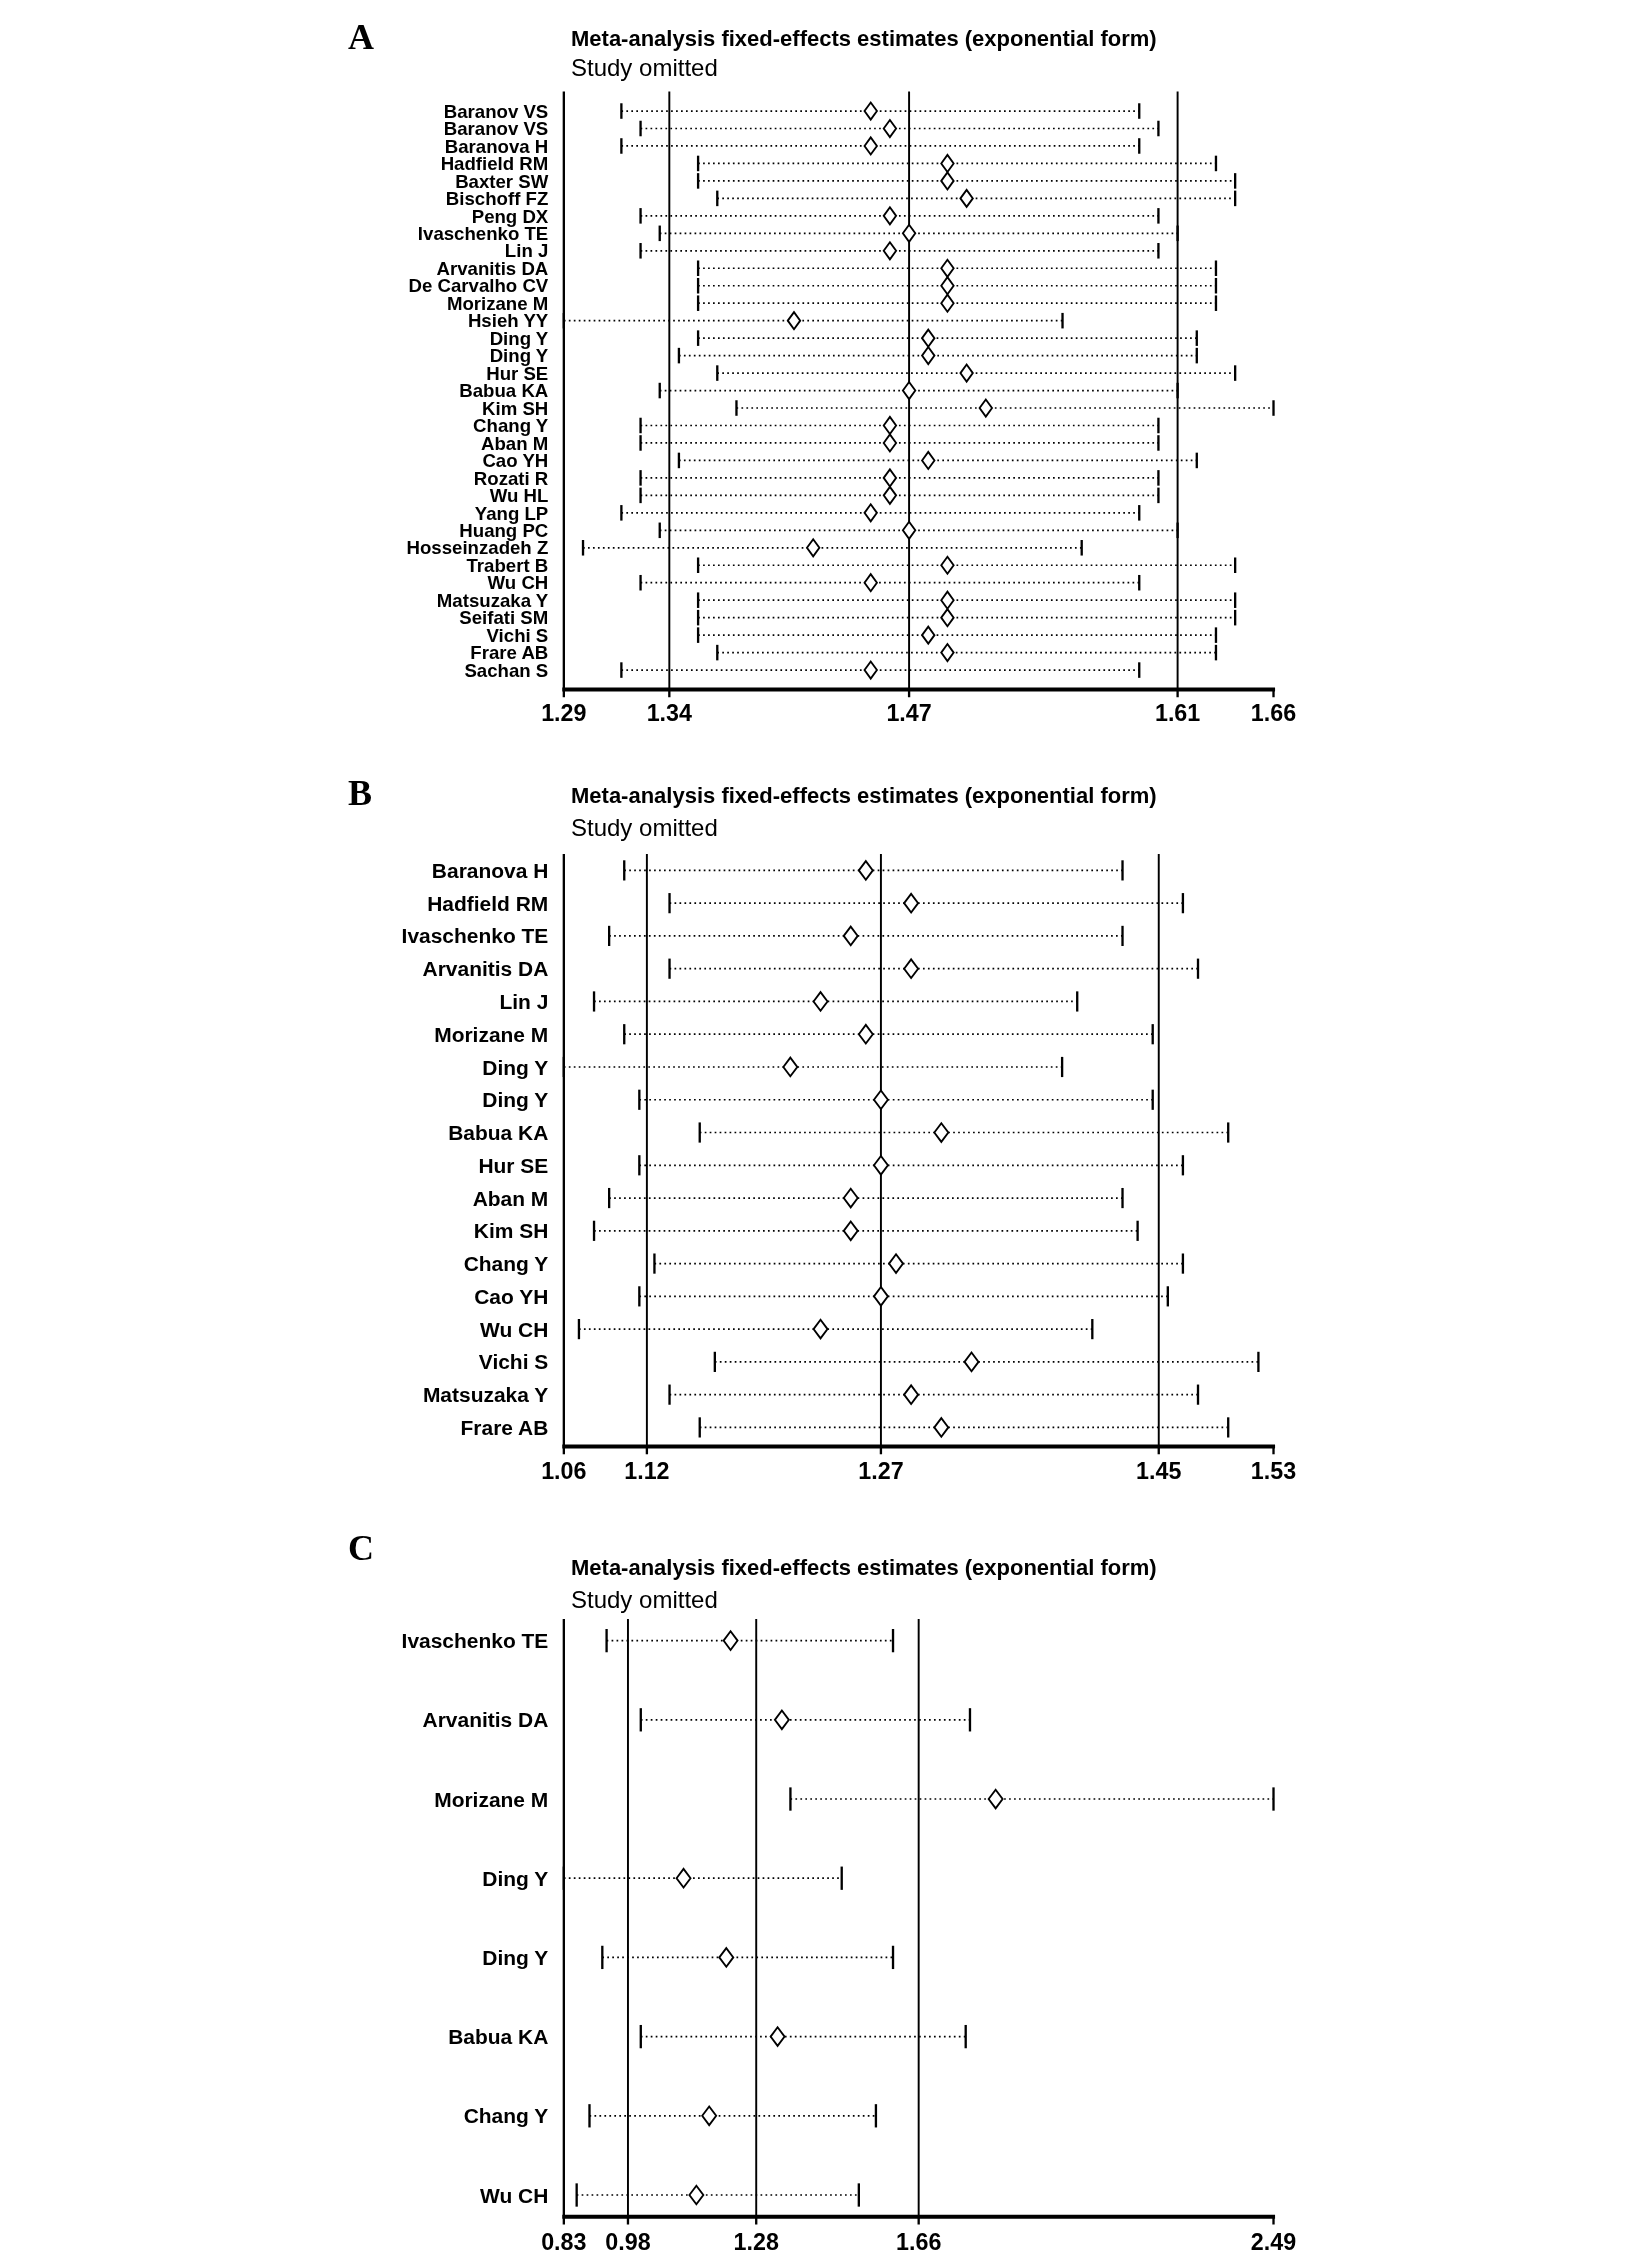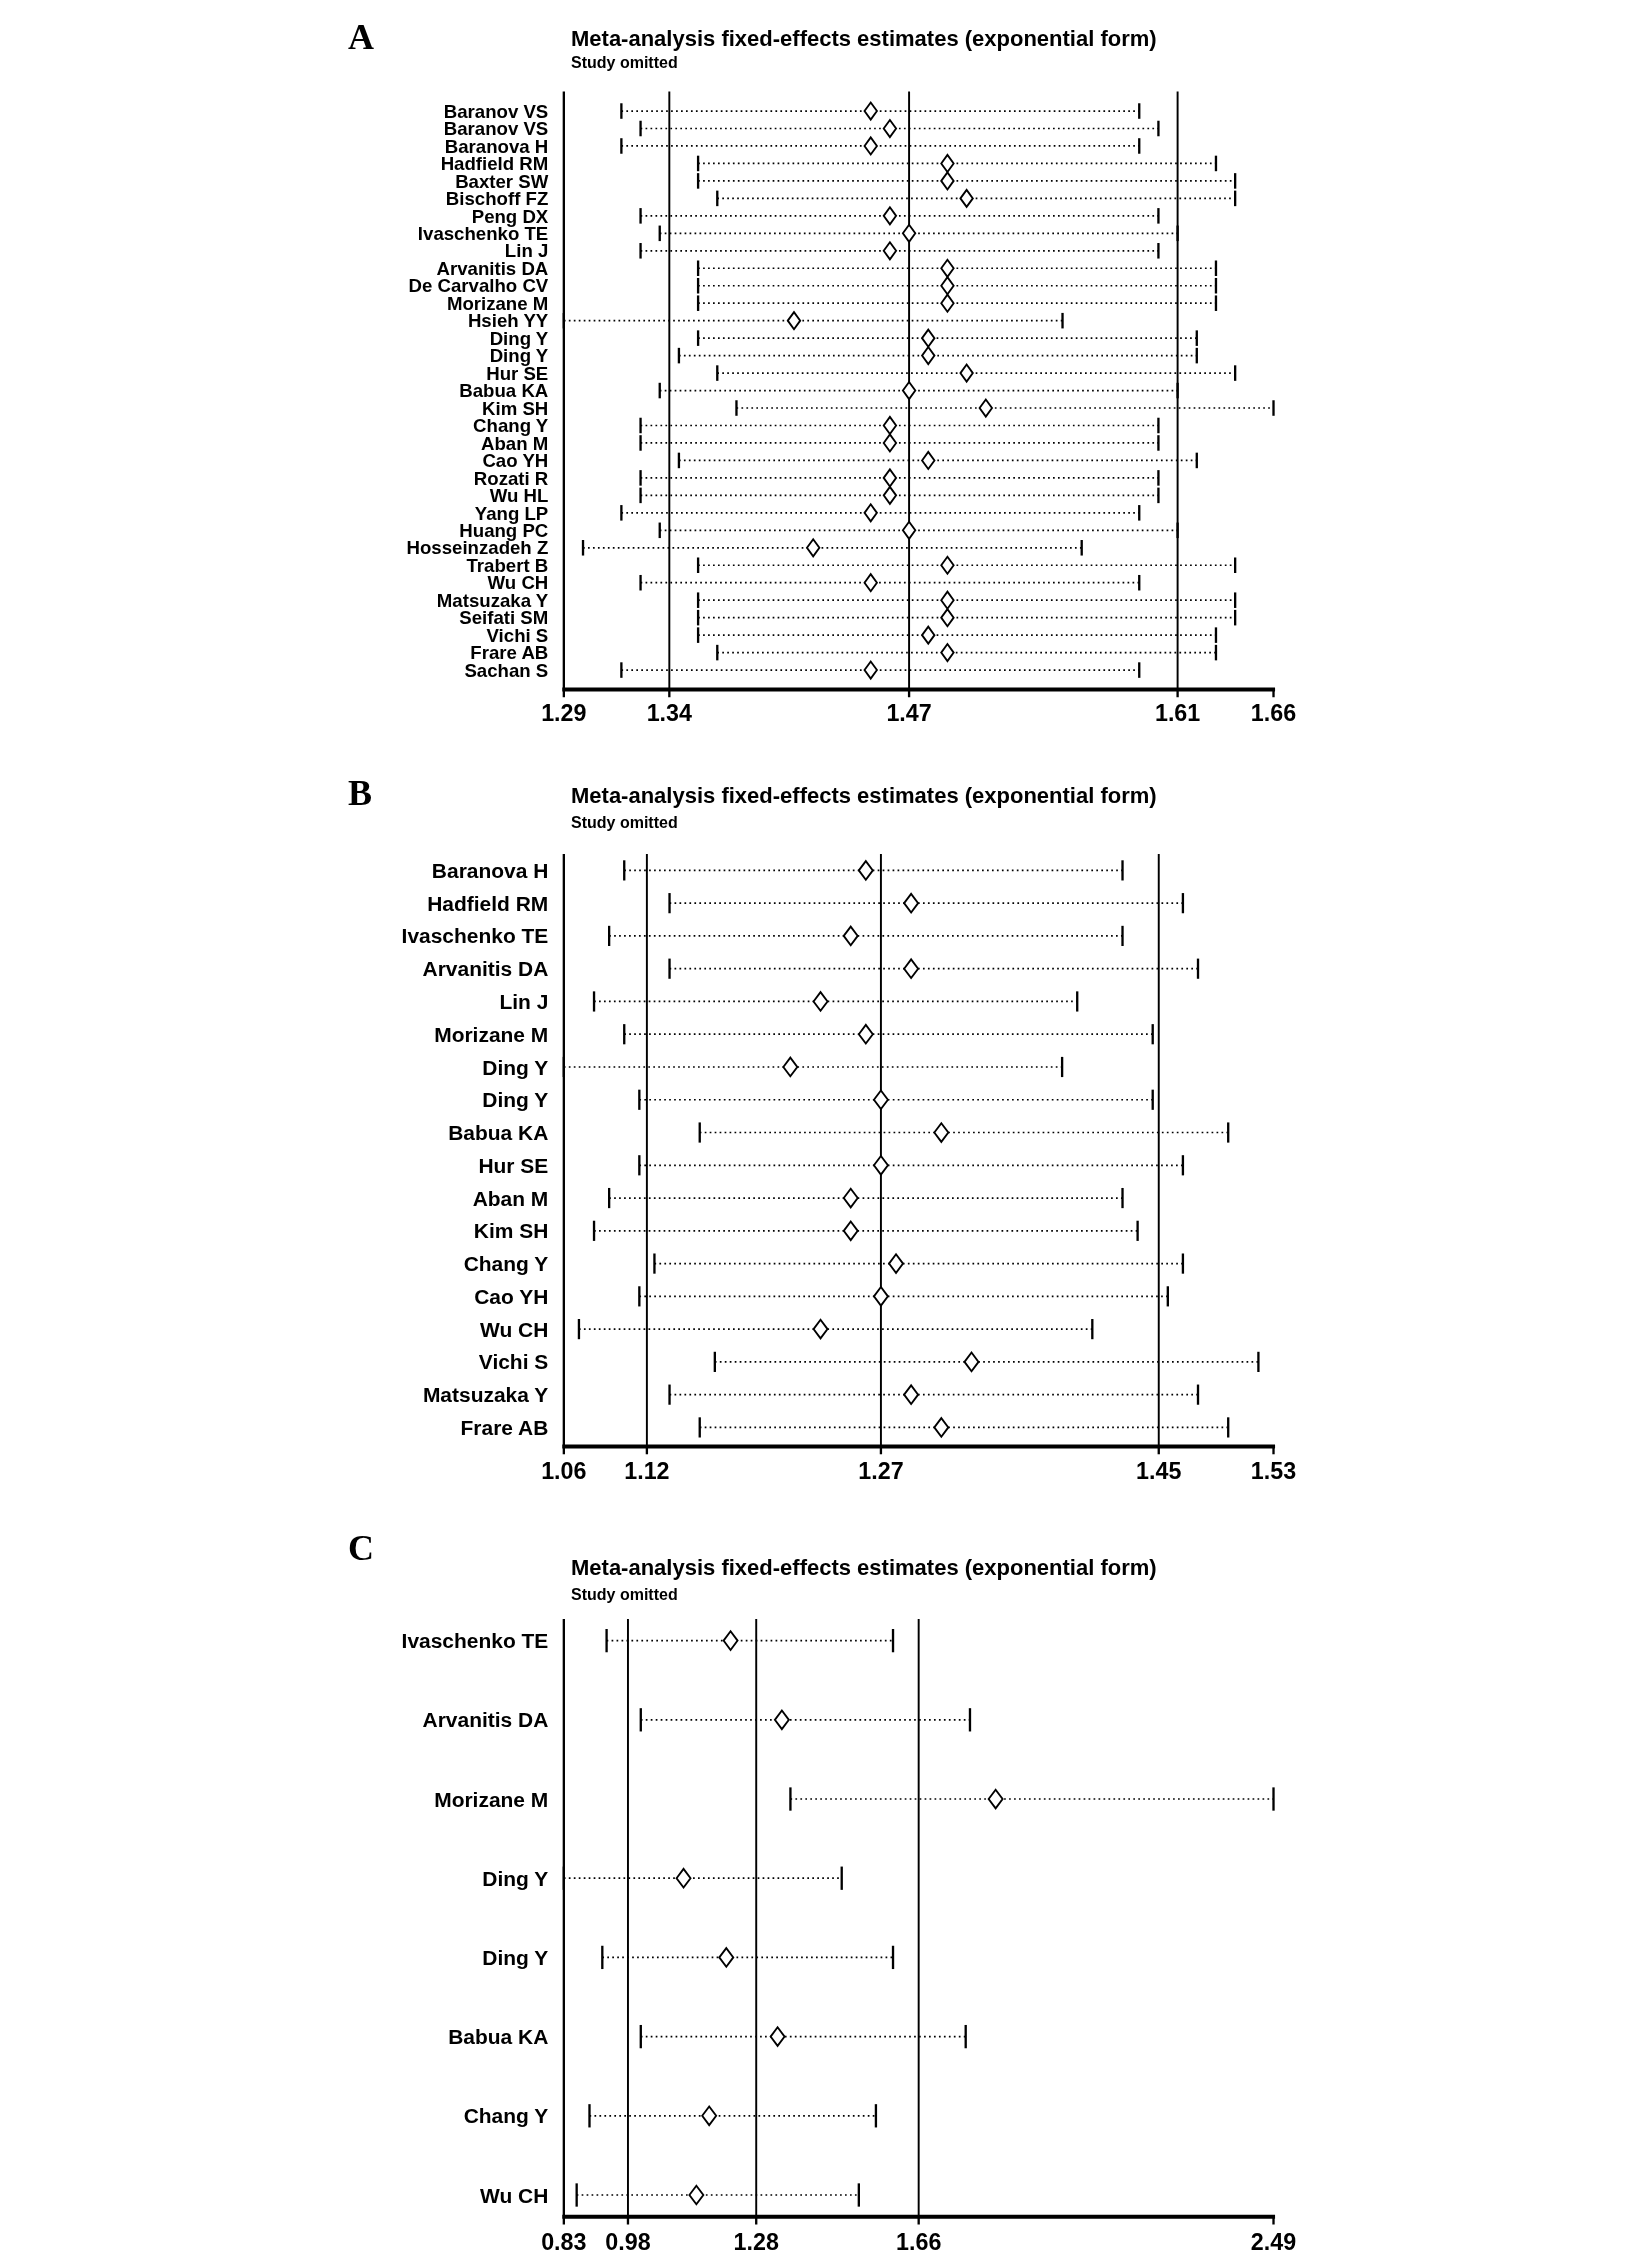--- a/index.html
+++ b/index.html
@@ -2,21 +2,21 @@
 <html style="font-size:12.4px"><head>
 <meta charset="utf-8">
 <style>
   html,body{margin:0;padding:0;background:#ffffff;}
   .figure{position:relative;width:1651px;height:2261px;background:#ffffff;overflow:hidden;
           font-family:"Liberation Sans",sans-serif;color:#000;}
   .plot-svg{position:absolute;left:0;top:0;}
   .panel-letter{position:absolute;left:348px;font-family:"Liberation Serif",serif;
                 font-weight:bold;font-size:36px;line-height:1;}
   .chart-title{position:absolute;left:571px;font-size:22px;font-weight:bold;letter-spacing:0px;}
-  .chart-subtitle{position:absolute;left:571px;font-size:16px;font-weight:bold;}
+  .chart-subtitle{position:absolute;left:571px;font-size:24px;font-weight:normal;}
 </style>
 </head>
 <body>
 
 <div class="figure">
 
   <svg class="plot-svg" id="plots" width="1651" height="2261" viewBox="0 0 2126 2912">
       <line x1="726" y1="118" x2="726" y2="888" stroke="#000000" stroke-width="3"></line>
       <line x1="861.8648648648648" y1="118" x2="861.8648648648648" y2="888" stroke="#000000" stroke-width="2.5"></line>
       <line x1="1170.6486486486488" y1="118" x2="1170.6486486486488" y2="888" stroke="#000000" stroke-width="2.5"></line>

